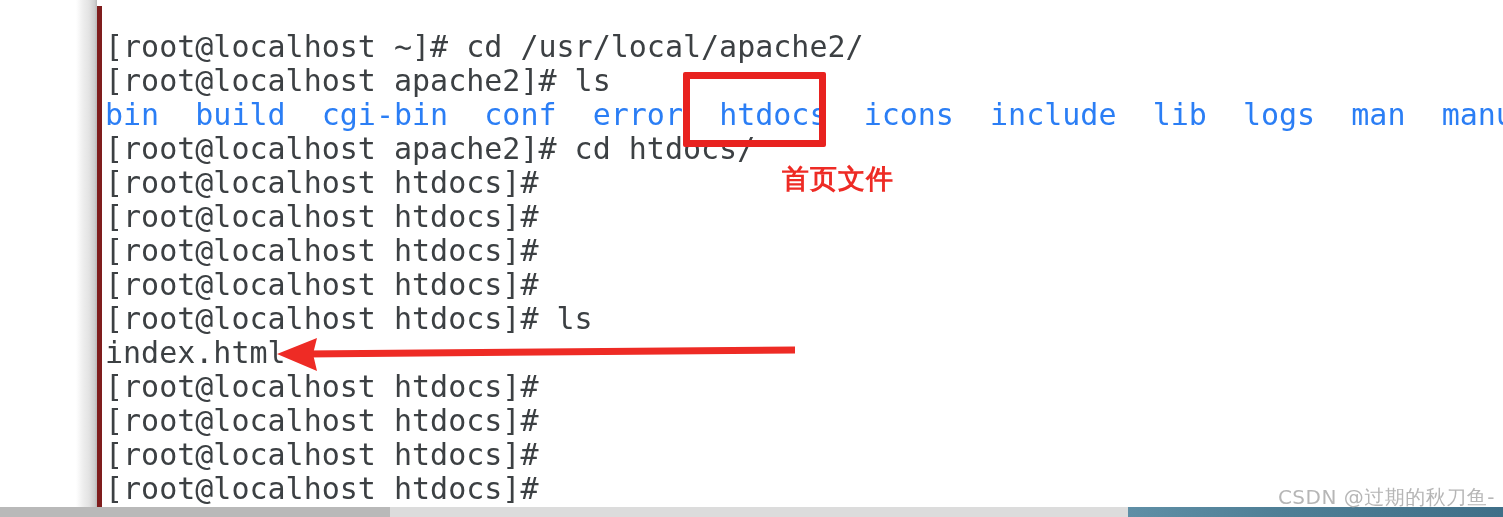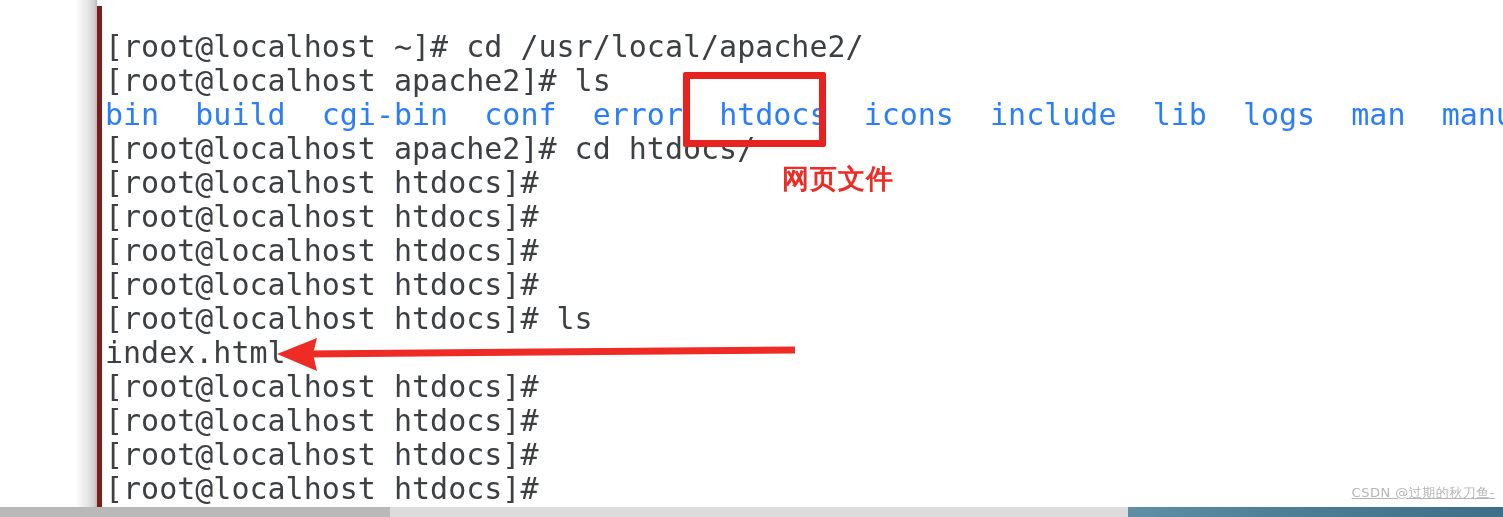--- a/index.html
+++ b/index.html
@@ -100,42 +100,41 @@
     position: absolute;
     left: 0; top: 507px;
     width: 390px; height: 10px;
     background: #b9b9b9;
   }
   #watermark {
     position: absolute;
     right: 8px;
     top: 484px;
     font-family: "DejaVu Sans", "Liberation Sans", sans-serif;
-    font-size: 13px;
+    font-size: 20px;
     color: #b6b6b6;
     white-space: nowrap;
     letter-spacing: 0.5px;
-    text-decoration: underline;
   }
 </style>
 </head>
 <body>
 
 <div id="screen">
 
   <div id="left-gutter"></div>
   <div id="window-shadow"></div>
 
   <div id="terminal">
     <div id="term-lines"><div class="tline">[root@localhost ~]# cd /usr/local/apache2/</div><div class="tline">[root@localhost apache2]# ls</div><div class="tline"><span class="dir">bin</span><span>  </span><span class="dir">build</span><span>  </span><span class="dir">cgi-bin</span><span>  </span><span class="dir">conf</span><span>  </span><span class="dir">error</span><span>  </span><span class="dir">htdocs</span><span>  </span><span class="dir">icons</span><span>  </span><span class="dir">include</span><span>  </span><span class="dir">lib</span><span>  </span><span class="dir">logs</span><span>  </span><span class="dir">man</span><span>  </span><span class="dir">manual</span></div><div class="tline">[root@localhost apache2]# cd htdocs/</div><div class="tline">[root@localhost htdocs]#</div><div class="tline">[root@localhost htdocs]#</div><div class="tline">[root@localhost htdocs]#</div><div class="tline">[root@localhost htdocs]#</div><div class="tline">[root@localhost htdocs]# ls</div><div class="tline"><span class="fname">index.html</span></div><div class="tline">[root@localhost htdocs]#</div><div class="tline">[root@localhost htdocs]#</div><div class="tline">[root@localhost htdocs]#</div><div class="tline">[root@localhost htdocs]#</div></div>
   </div>
 
   <div id="htdocs-box"></div>
 
-  <div class="cn-note" id="note-webpage">网页文件</div>
+  <div class="cn-note" id="note-webpage">首页文件</div>
 
   <svg id="arrow-svg" viewBox="0 0 540 44" xmlns="http://www.w3.org/2000/svg">
     <line x1="530" y1="18" x2="40" y2="22" stroke="#ee2b25" stroke-width="7" stroke-linecap="butt"></line>
     <polygon points="12,22 52,6 48,22 52,39" fill="#ee2b25"></polygon>
   </svg>
 
 
   <div id="bottom-bar"></div>
   <div id="bottom-bar-left"></div>
   <div id="bottom-bar-accent"></div>

